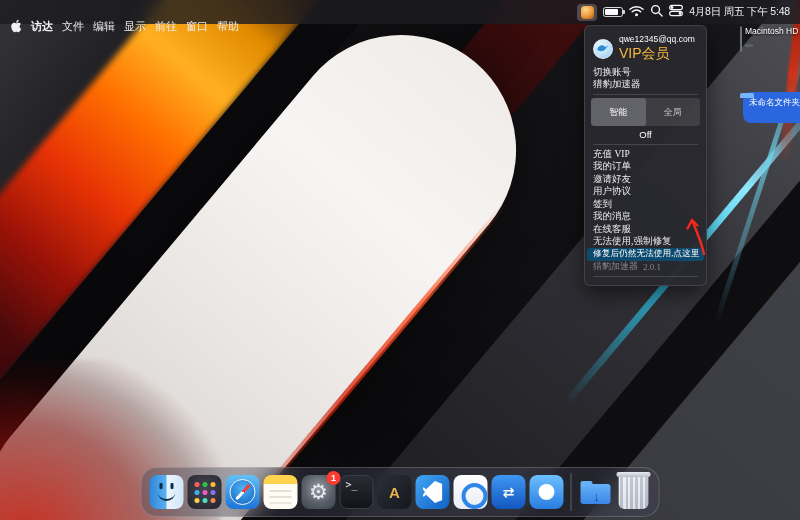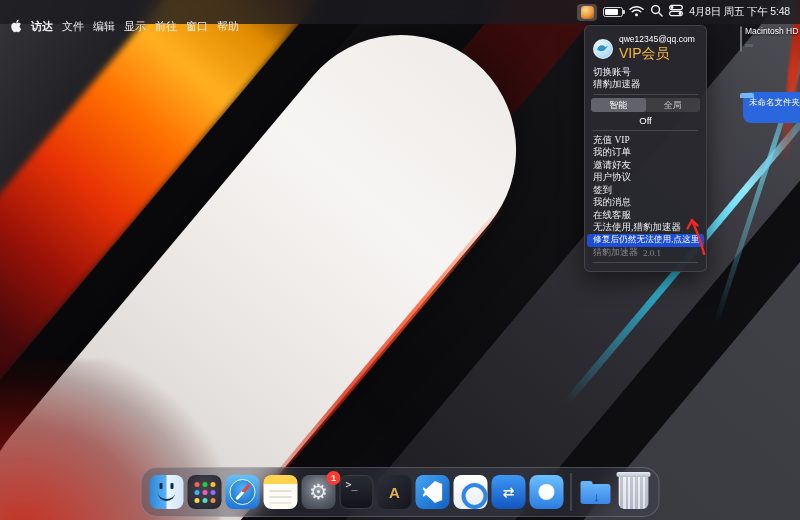--- a/index.html
+++ b/index.html
@@ -76,30 +76,30 @@
     background:rgba(40,40,46,.97); border:1px solid rgba(255,255,255,.12); border-radius:6px;
     box-shadow:0 8px 24px rgba(0,0,0,.55); padding:5px 0; color:#ededf0; }
   .acct { display:flex; align-items:center; gap:6px; padding:3px 8px 3px; }
   .avatar { width:20px; height:20px; border-radius:50%; flex:0 0 auto;
     background:radial-gradient(circle at 35% 30%,#eaf6ff,#bfe2f8 55%,#8cc4ea);
     border:1px solid rgba(255,255,255,.5); display:flex; align-items:center; justify-content:center; overflow:hidden; }
   .acct-txt { display:flex; flex-direction:column; gap:1px; min-width:0; }
   .email { font-size:8.5px; color:#fff; white-space:nowrap; }
   .vip { font-size:14px; color:#f6b73c; }
   .prow { display:flex; align-items:center; height:12.5px; padding:0 8px; font-size:9.5px; color:#ededf0; white-space:nowrap;font-family:Liberation Serif, serif; }
-  .prow.hl { background:#1d4ed8; margin:0 2px; padding:0 6px; border-radius:3px; font-size:8.7px; color:#fff; }
+  .prow.hl { background:#0c4a6e; margin:0 2px; padding:0 6px; border-radius:3px; font-size:8.7px; color:#fff; }
   .prow.dim { color:#85858a; font-size:9px; gap:5px; }
   .psep { height:1px; background:rgba(255,255,255,.14); margin:3px 8px; }
   .server { margin:3px 6px; height:16px; background:rgba(255,255,255,.08);
     border:1px solid rgba(255,255,255,.14); border-radius:4px;
     display:flex; align-items:center; justify-content:center; gap:5px; font-size:9.5px; }
   .flag { position:relative; width:15px; height:10px; background:#e01f1f; border-radius:1px; overflow:hidden; flex:0 0 auto; }
   .flag::before { content:""; position:absolute; left:0; top:0; width:8px; height:5px; background:#1b2f9e; }
   .flag::after { content:""; position:absolute; left:2.5px; top:1px; width:3px; height:3px; border-radius:50%; background:#fff; }
-  .seg { margin:2px 6px; display:flex; height:14px; background:rgba(255,255,255,.10); border-radius:3px; overflow:hidden; font-size:9px; }
+  .seg { margin:2px 6px; display:flex; height:28px; background:rgba(255,255,255,.10); border-radius:3px; overflow:hidden; font-size:9px; }
   .seg-opt { flex:1; display:flex; align-items:center; justify-content:center; color:#c6c6cc; }
   .seg-opt.selected { background:#62626a; color:#fff; border-radius:3px; }
   .offrow { height:13px; display:flex; align-items:center; justify-content:center; font-size:9.5px; color:#fff; }
   .quit { justify-content:space-between; height:14px; }
   .kbd { color:#9a9aa0; font-size:9px; }
 
   .annot-arrow { position:absolute; left:683px; top:214px; z-index:60; pointer-events:none; }
 
   
   .dock { position:absolute; left:50%; bottom:3px; transform:translateX(-50%); z-index:30;
@@ -249,21 +249,21 @@
     </div>
     <div class="offrow">Off</div>
     <div class="psep"></div>
     <div class="prow">充值 VIP</div>
     <div class="prow">我的订单</div>
     <div class="prow">邀请好友</div>
     <div class="prow">用户协议</div>
     <div class="prow">签到</div>
     <div class="prow">我的消息</div>
     <div class="prow">在线客服</div>
-    <div class="prow">无法使用,猎豹加速器</div>
+    <div class="prow">无法使用,强制修复</div>
     <div class="prow hl">修复后仍然无法使用,点这里</div>
     <div class="prow dim">
       <span>猎豹加速器</span>
       <span>2.0.1</span>
     </div>
     <div class="psep"></div>
   </div>
 
   <svg class="annot-arrow" width="26" height="46" viewBox="0 0 26 46">
     <path d="M21 40 C 19 30 14 18 9 6" fill="none" stroke="#f5281c" stroke-width="2.4" stroke-linecap="round"></path>

